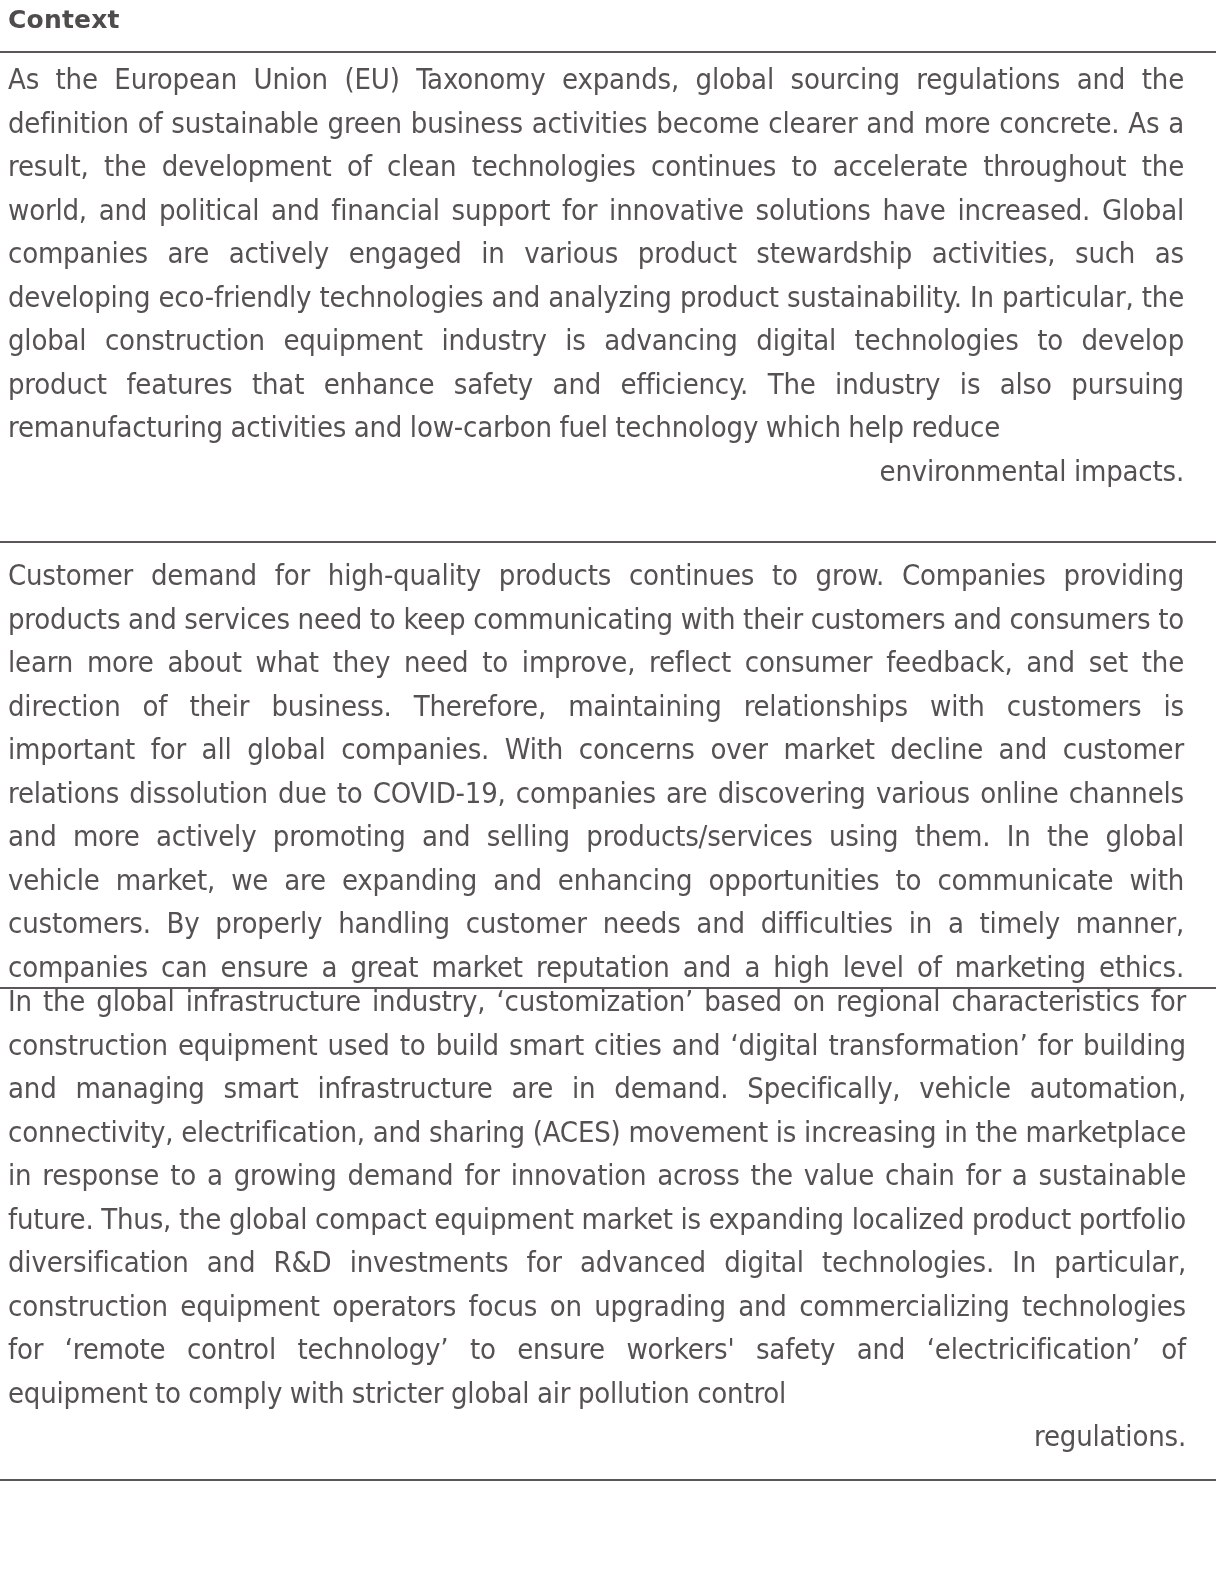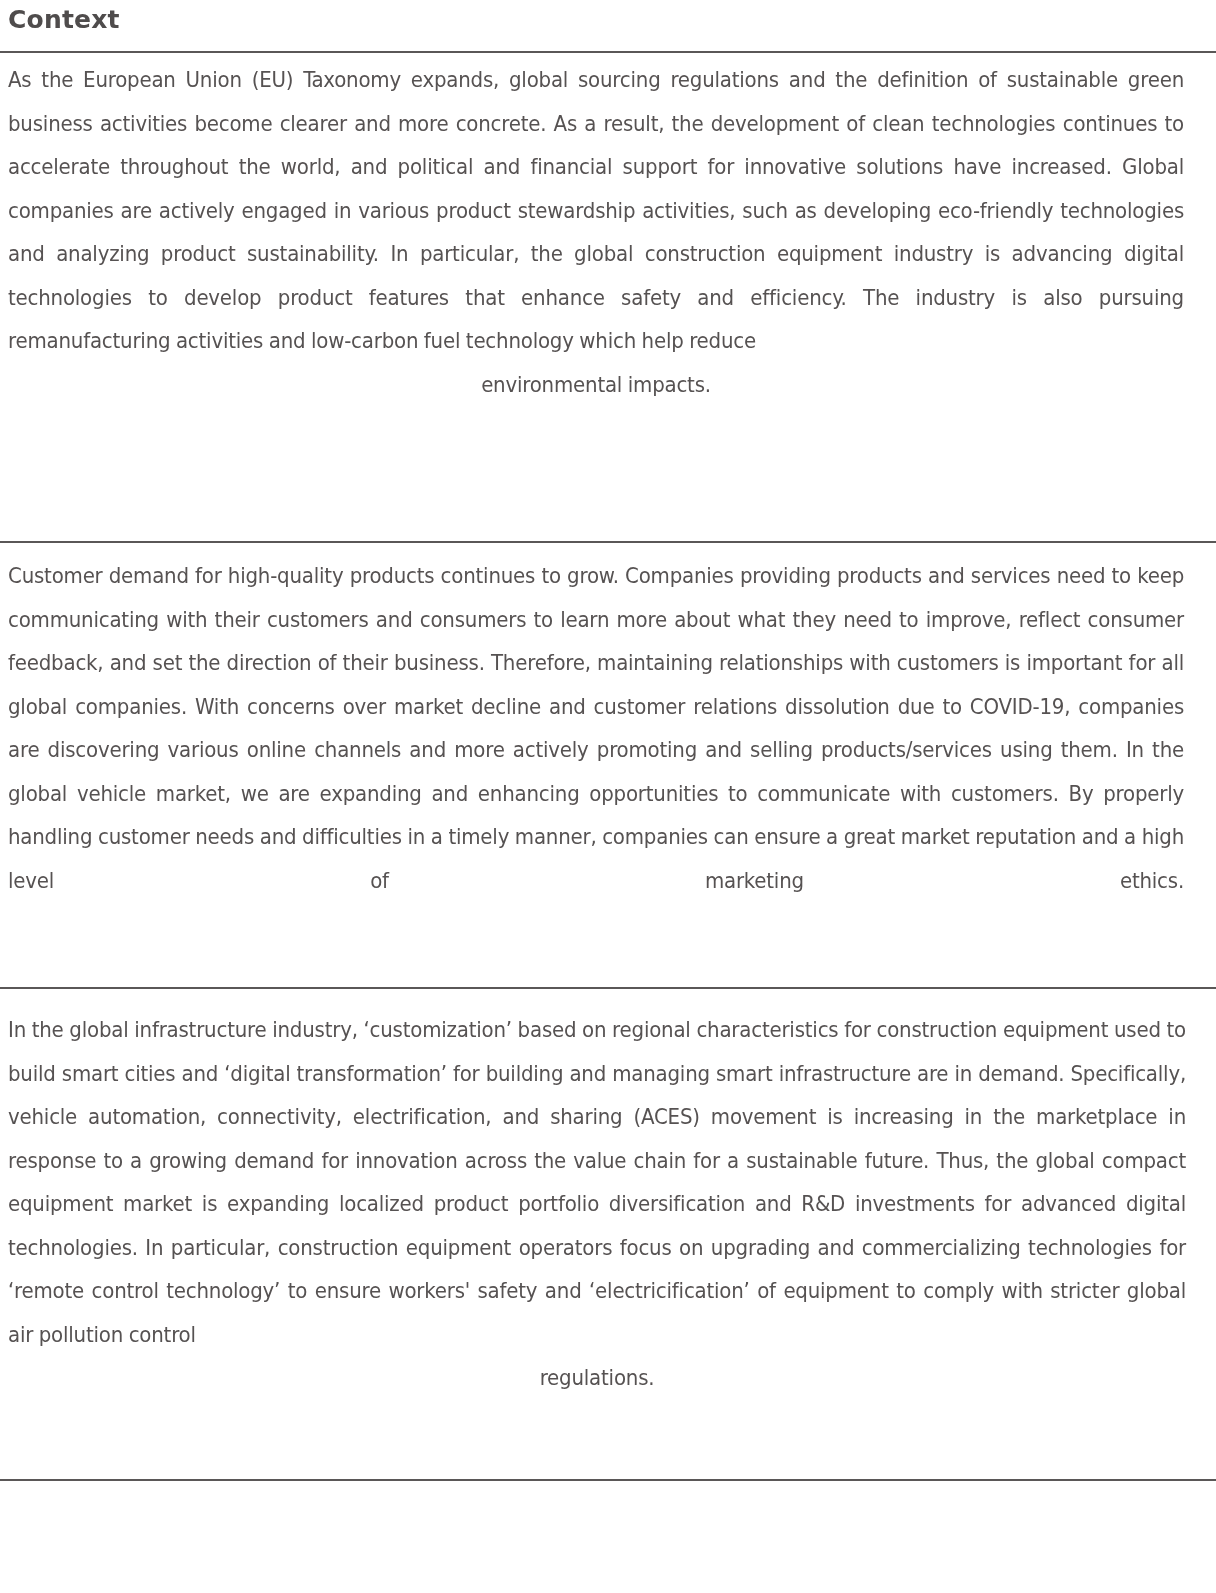--- a/index.html
+++ b/index.html
@@ -45,41 +45,41 @@
   .rule-bottom { top: 1479px; }
 
   .para {
     position: absolute;
     left: 8px;
     width: 1176px;
     text-align: justify;
     text-justify: inter-word;
     color: #565252;
     font-family: "DejaVu Sans Condensed", "Liberation Sans Narrow", "Liberation Sans", sans-serif;
-    font-size: 22px;
+    font-size: 29px;
     line-height: 43.5px;
     font-weight: 400;
     letter-spacing: -0.2px;
     word-spacing: -0.5px;
     hyphens: none;
     -webkit-font-smoothing: antialiased;
     margin: 0;
     box-sizing: border-box;
   }
   .para::after {
     content: "";
     display: inline-block;
     width: 100%;
   }
   .para-1 { top: 58px;   width: 1176px; }
   .para-2 { top: 554px;  width: 1176px; }
-  .para-3 { top: 1008px;  width: 1178px; }
+  .para-3 { top: 980px;  width: 1178px; }
 
   .para-last-line {
-    text-align: center;
+    text-align: right;
   }
   .para-last-line::after {
     content: none;
   }
   .blank-footer {
     position: absolute;
     left: 0;
     top: 1481px;
     width: 1216px;
     height: 112px;

